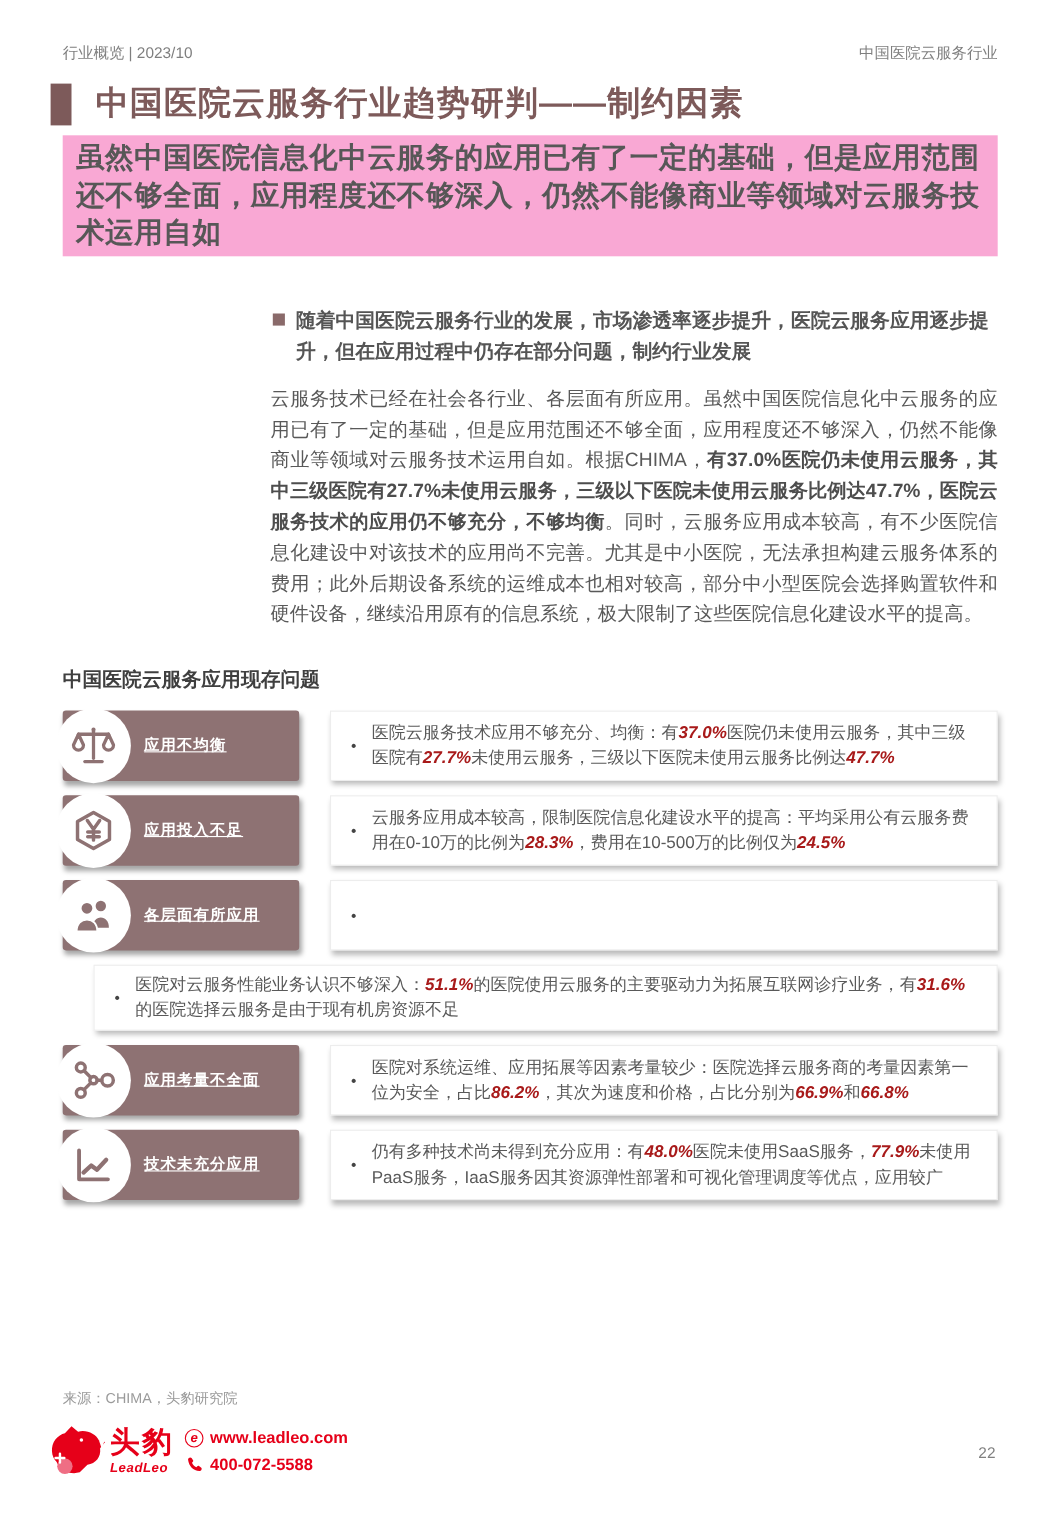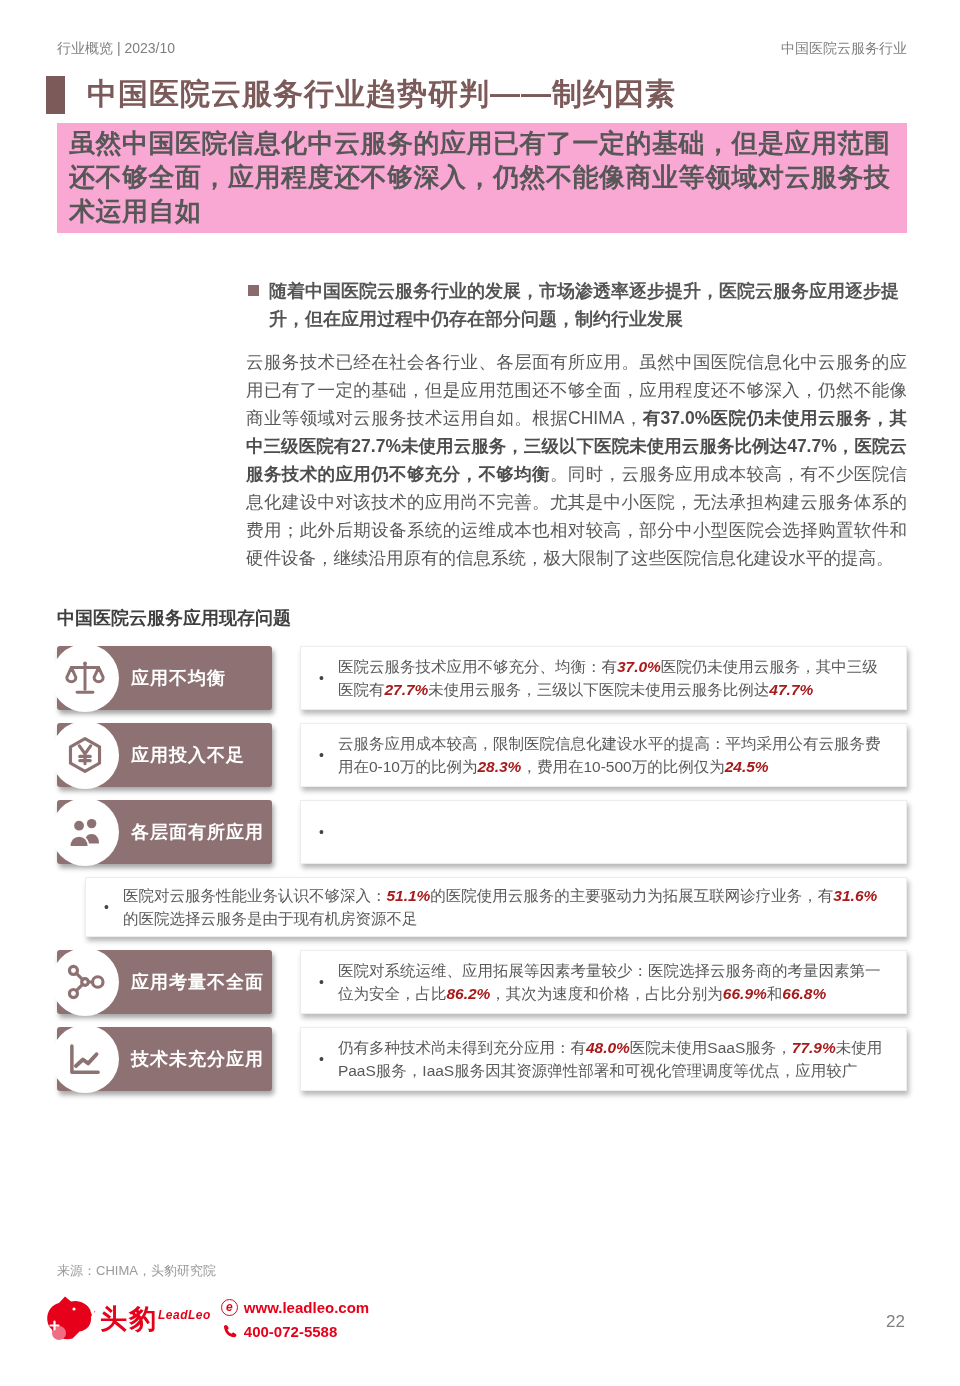--- a/index.html
+++ b/index.html
@@ -45,46 +45,46 @@
     position:relative; flex:0 0 215px; height:64px; background:#8e7273;
     border-radius:3px; box-shadow:2px 4px 5px rgba(0,0,0,0.35);
     display:flex; align-items:center;
   }
   .icon-circle {
     position:absolute; left:-6px; top:-2px; width:68px; height:68px;
     background:#ffffff; border-radius:50%;
     display:flex; align-items:center; justify-content:center;
   }
   .icon-circle svg { width:42px; height:42px; }
-  .row-label-text { margin-left:74px; color:#ffffff; font-weight:700; font-size:18px; letter-spacing:1px; white-space:nowrap; }
+  .row-label-text { margin-left:74px; color:#ffffff; font-weight:700; font-size:14px; letter-spacing:1px; white-space:nowrap;text-decoration:underline; }
   .row-box {
     flex:1; margin-left:28px; background:#ffffff; border:1px solid #ededed;
     box-shadow:2px 4px 5px rgba(0,0,0,0.28);
     display:flex; align-items:center; padding:6px 18px 6px 14px;
   }
   .row-bullet { flex:0 0 auto; color:#444; font-size:14px; margin:0 14px 0 4px; }
   .row-text { font-size:15.5px; line-height:23px; color:#595959; }
 
   
   .source { position:absolute; left:57px; top:1262px; font-size:13px; color:#9a9a9a; }
   .footer { position:absolute; left:44px; top:1294px; display:flex; align-items:center; }
   .logo-mark { width:52px; height:50px; flex:0 0 auto; }
-  .brand-col { margin-left:4px; display:flex; align-items:flex-start; }
+  .brand-col { margin-left:4px; display:flex; flex-direction:column; align-items:flex-start; }
   .brand-cn { color:#e60019; font-size:27px; font-weight:700; line-height:27px; letter-spacing:2px; }
   .brand-en { color:#e60019; font-size:12px; font-style:italic; font-weight:700; margin-top:2px; letter-spacing:0.5px; }
   .contact-col { margin-left:10px; display:flex; flex-direction:column; justify-content:center; }
   .contact-line { display:flex; align-items:center; height:24px; }
   .e-badge {
     width:17px; height:17px; border:1.6px solid #e60019; border-radius:50%;
     color:#e60019; font-weight:700; font-size:12px; line-height:14px; text-align:center;
     font-style:italic; margin-right:6px;
   }
   .contact-text { color:#e60019; font-size:15px; font-weight:700; }
   .phone-ico { width:17px; height:17px; margin-right:6px; }
-  .page-num { position:absolute; right:55px; top:1312px; font-size:17px; color:#808080; }
+  .page-num { position:absolute; right:55px; top:1312px; font-size:14px; color:#808080; }
 </style>
 </head>
 <body>
 
 <div class="page">
 
   <div class="hdr">
     <span>行业概览 | 2023/10</span>
     <span>中国医院云服务行业</span>
   </div>

